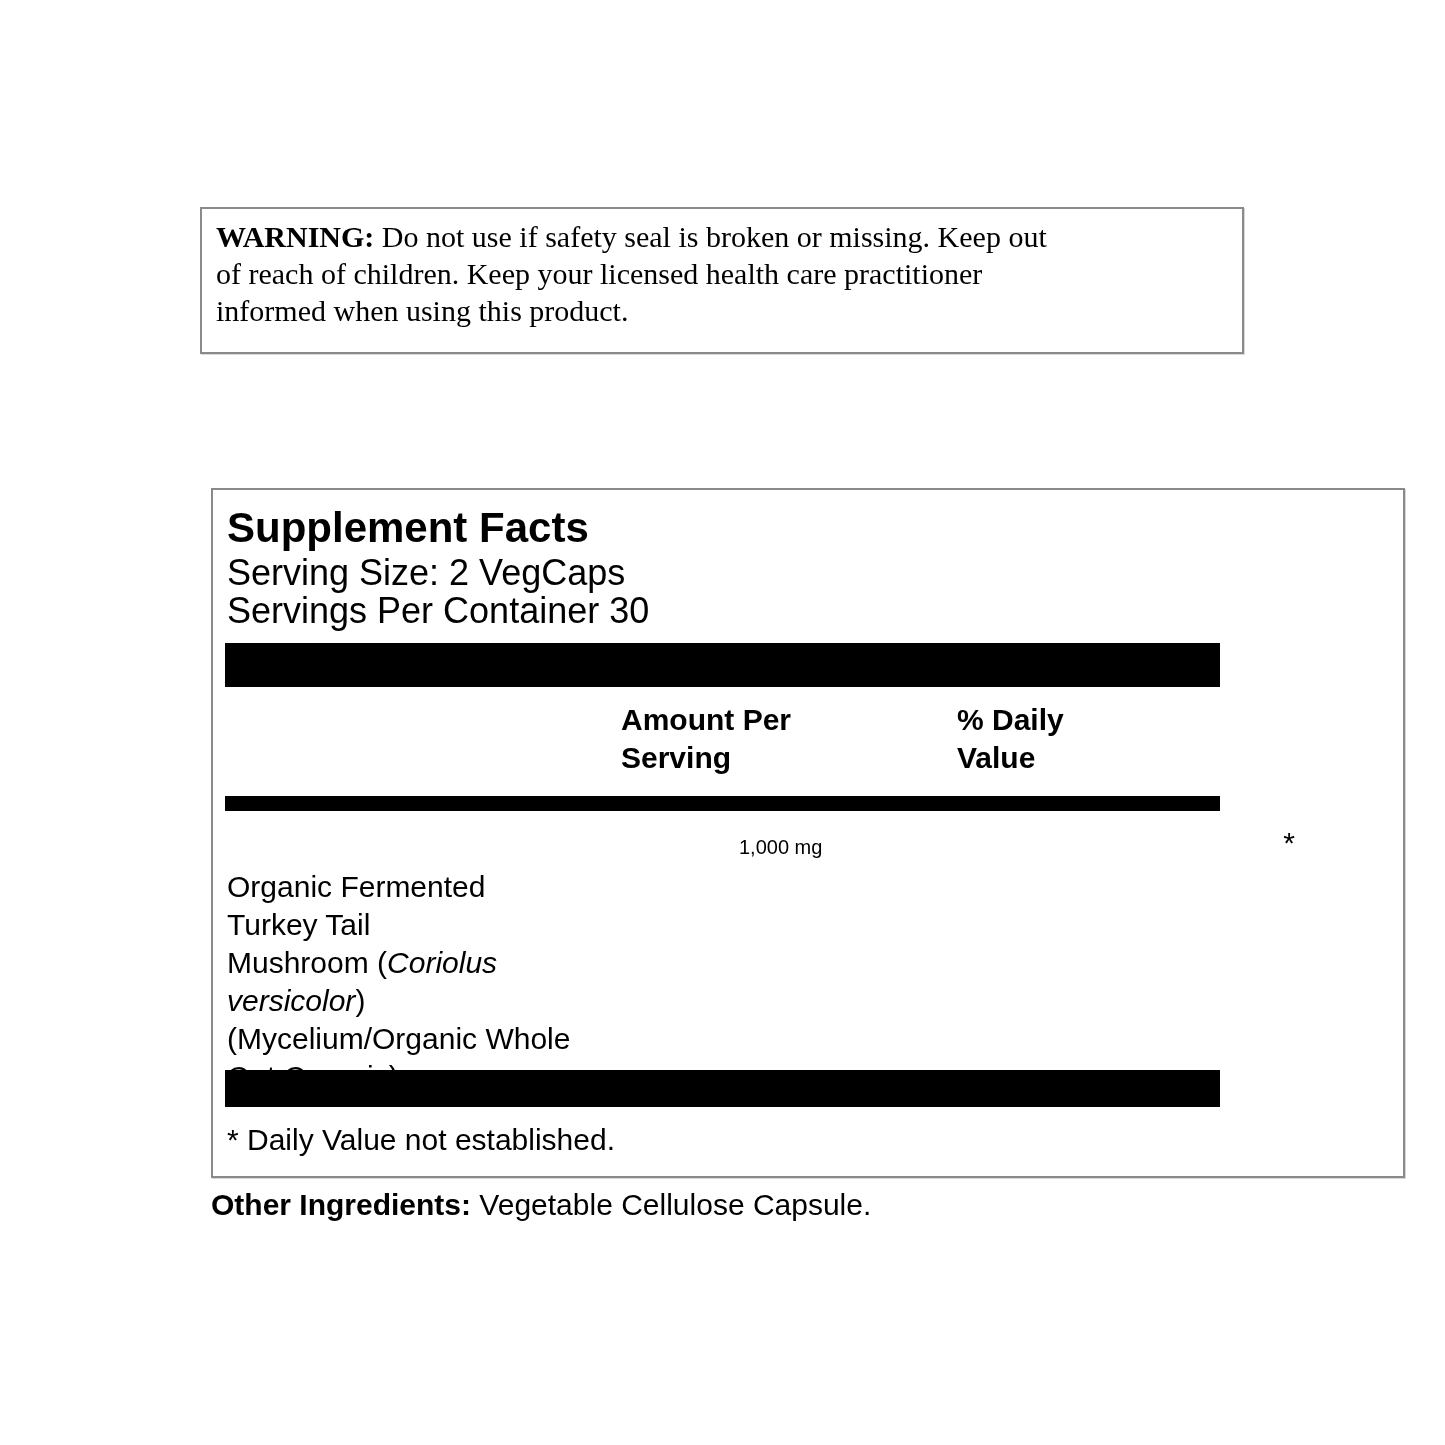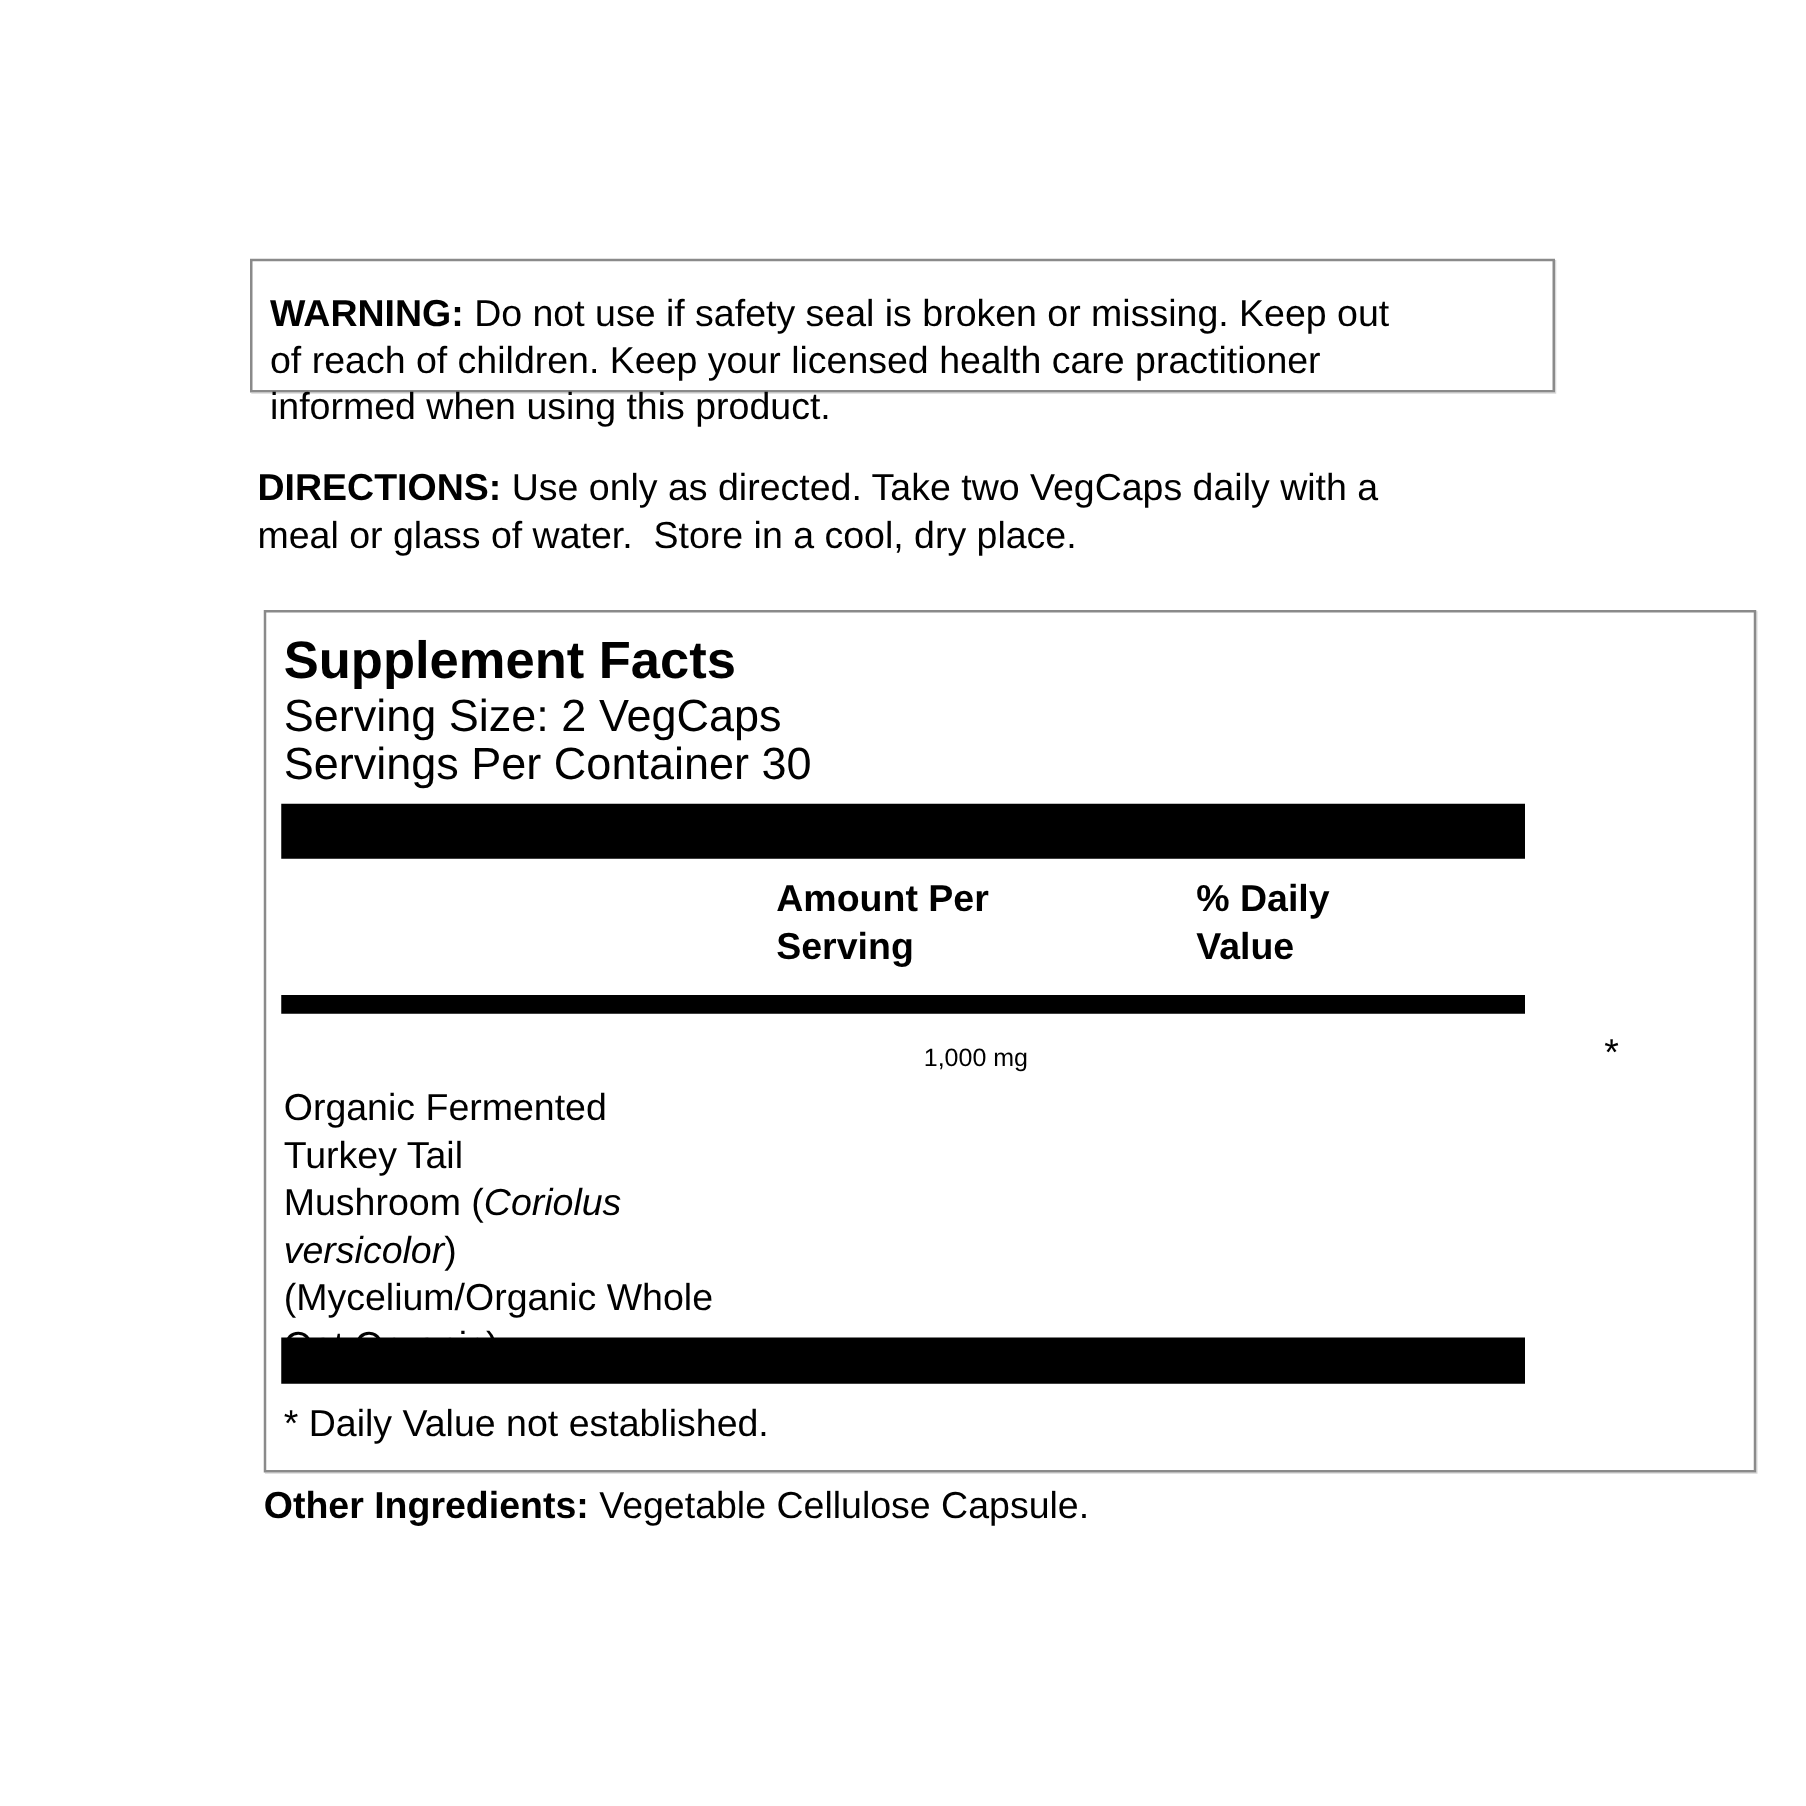--- a/index.html
+++ b/index.html
@@ -13,26 +13,27 @@
     color: #000000;
     overflow: hidden;
   }
   .pre { white-space: pre-wrap; }
   .bold { font-weight: bold; }
 
   
   .warning-box {
     position: absolute;
     left: 200px; top: 207px;
-    width: 1044px; height: 107px;
+    width: 1044px; height: 147px;
     border: 2px solid #8a8a8a;
     box-shadow: 1px 1px 0 #d8d8d8;
-    padding: 24px 14px 0 14px;
+    padding: 9px 14px 0 14px;
     font-size: 30px;
     line-height: 37px;
+    font-family: Liberation Serif, serif;
   }
 
   
   .directions {
     position: absolute;
     left: 206px; top: 372px;
     width: 1044px;
     font-size: 30px;
     line-height: 38px;
   }
@@ -125,24 +126,20 @@
 <body>
 
 <div class="page">
 
   <div class="warning-box">
     <span class="bold">WARNING:</span><span class="pre"> Do not use if safety seal is broken or missing. Keep out
 of reach of children. Keep your licensed health care practitioner
 informed when using this product.</span>
   </div>
 
-  <div class="directions">
-    <span class="bold">DIRECTIONS:</span><span class="pre"> Use only as directed. Take two VegCaps daily with a
-meal or glass of water.  Store in a cool, dry place.</span>
-  </div>
 
   <div class="panel">
 
     <div class="panel-title">Supplement Facts</div>
 
     <div class="serving-info">
       <div>Serving Size: 2 VegCaps</div>
       <div>Servings Per Container 30</div>
     </div>
 

